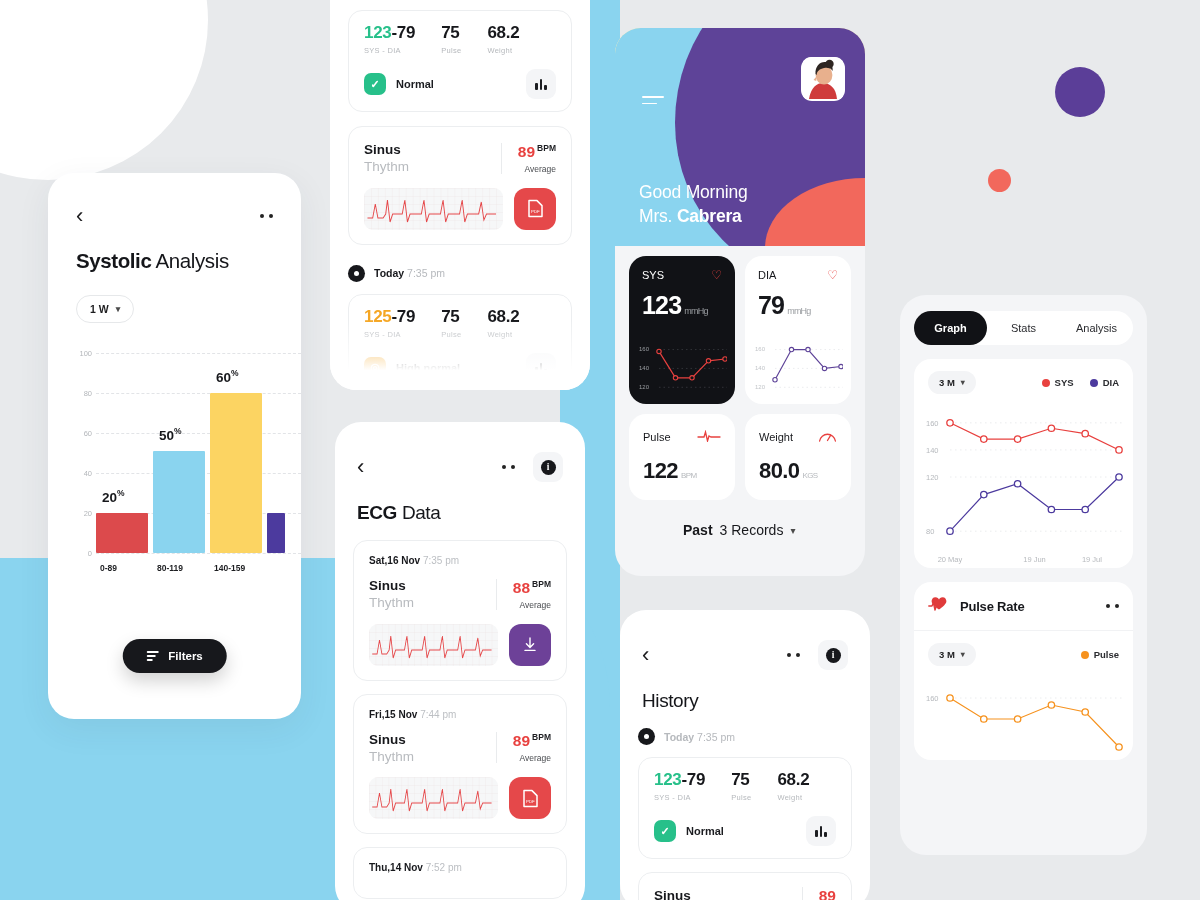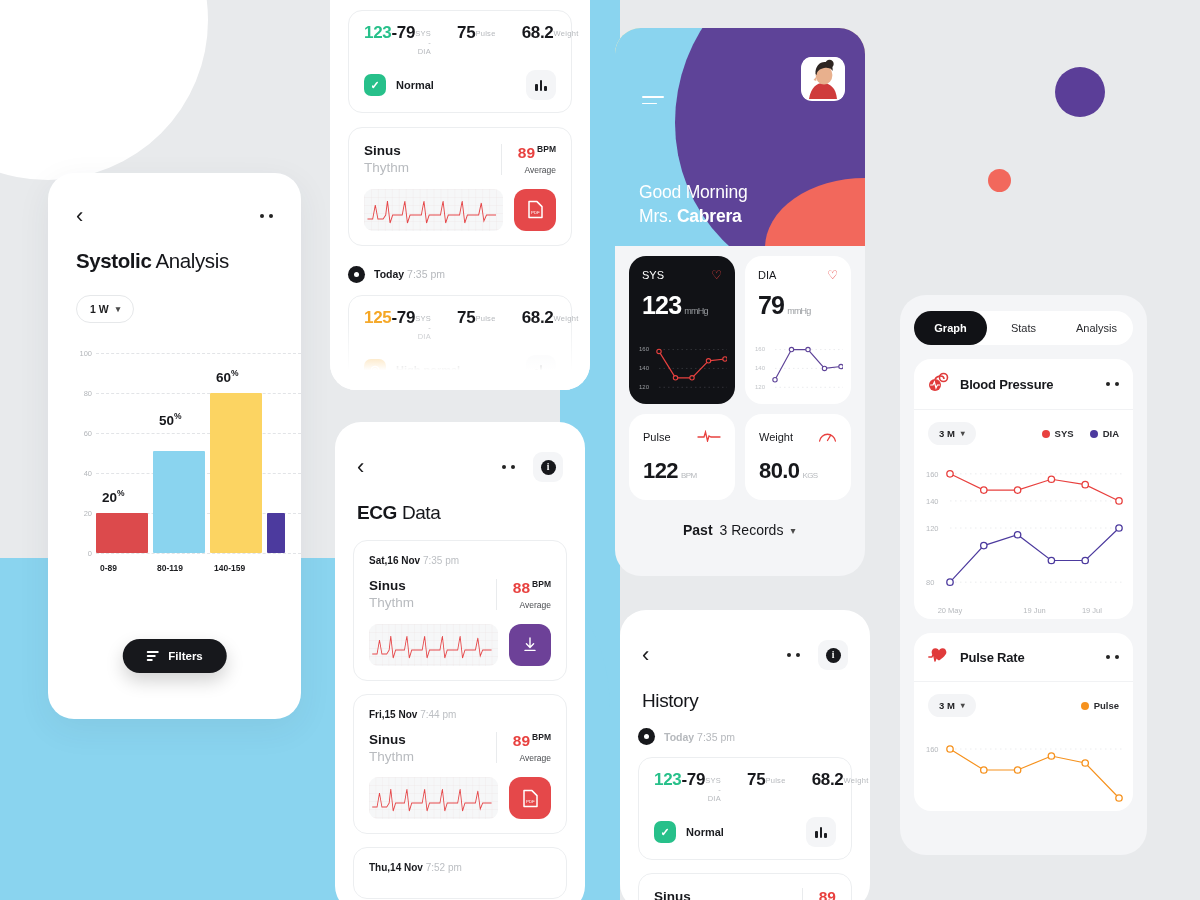--- a/index.html
+++ b/index.html
@@ -44,21 +44,21 @@
   .ficon{display:flex;flex-direction:column;gap:2.5px;}
   .ficon i{display:block;height:1.6px;background:#fff;border-radius:2px;}
   .ficon i:nth-child(1){width:12px;} .ficon i:nth-child(2){width:9px;} .ficon i:nth-child(3){width:6px;}
 
   
   .rec{border:1px solid #eceef0;border-radius:14px;padding:13px 15px 12px 15px;background:#fff;}
   .rec-vals{display:flex;align-items:flex-start;gap:26px;}
   .v-main{font-size:17px;font-weight:700;color:#17181c;letter-spacing:-.3px;line-height:1;}
   .v-main .g{color:#27c08a;} .v-main .o{color:#f5a623;}
   .v-sub{font-size:7.5px;color:#b6b9bd;margin-top:5px;letter-spacing:.3px;}
-  .v-col{display:flex;flex-direction:row;text-align:right;}
+  .v-col{display:flex;flex-direction:column;}
   .rec-foot{display:flex;align-items:center;justify-content:space-between;margin-top:14px;}
   .badge{width:22px;height:22px;border-radius:7px;display:flex;align-items:center;justify-content:center;
          color:#fff;font-size:11px;font-weight:700;}
   .badge.green{background:#27c08a;} .badge.orange{background:#f5a623;}
   .badge-txt{font-size:11px;font-weight:600;color:#1b1c20;margin-left:10px;}
   .bars-btn{width:30px;height:30px;border-radius:9px;background:#f4f5f7;display:flex;align-items:flex-end;justify-content:center;gap:2px;padding-bottom:9px;cursor:pointer;}
   .bars-btn i{width:2.6px;background:#1d1e22;border-radius:1px;display:block;}
 
   .ecgcard{border:1px solid #eceef0;border-radius:14px;padding:14px 15px;background:#fff;}
   .ecg-top{display:flex;align-items:center;justify-content:space-between;}
@@ -191,21 +191,21 @@
         <div class="gridline" style="top: 120px;"></div>
         <div class="gridline" style="top: 80px;"></div>
         <div class="gridline" style="top: 40px;"></div>
         <div class="gridline" style="top: 0px;"></div>
       </div>
     <div class="bars" id="sysBars">
         <div class="bar" style="left: 0px; height: 40px; background: rgb(220, 74, 76);"></div>
         <div class="blbl" style="left: 6px; bottom: 49px;">20<sup>%</sup></div>
         <div class="xlbl" style="left: 4px; bottom: -20px;">0-89</div>
         <div class="bar" style="left: 57px; height: 102px; background: rgb(138, 212, 239);"></div>
-        <div class="blbl" style="left: 63px; bottom: 126px; margin-top: 44px;">50<sup>%</sup></div>
+        <div class="blbl" style="left: 63px; bottom: 111px; margin-top: 44px;">50<sup>%</sup></div>
         <div class="xlbl" style="left: 61px; bottom: -20px;">80-119</div>
         <div class="bar" style="left: 114px; height: 160px; background: rgb(252, 212, 98);"></div>
         <div class="blbl" style="left: 120px; bottom: 169px;">60<sup>%</sup></div>
         <div class="xlbl" style="left: 118px; bottom: -20px;">140-159</div>
         <div class="bar" style="left: 171px; height: 40px; background: rgb(76, 58, 158); width: 18px;"></div>
       </div>
   </div>
 
   <div class="filters-btn">
     <span class="ficon">
@@ -582,35 +582,20 @@
 </div>
 
 <div class="panel" id="graphs">
   <div class="tabs" id="gtabs">
       <div class="tab active">Graph</div>
       <div class="tab">Stats</div>
       <div class="tab">Analysis</div>
     </div>
 
   <div class="gcard">
-    <div class="gcard-head">
-      <span>
-        <svg width="22" height="20" viewBox="0 0 22 20">
-          <circle cx="7" cy="13" r="6" fill="#e03b3b"></circle>
-          <path d="M7 7 C10 3 16 3 16 7" fill="none" stroke="#e03b3b" stroke-width="1.6"></path>
-          <circle cx="15.5" cy="5.5" r="4" fill="none" stroke="#e03b3b" stroke-width="1.6"></circle>
-          <path d="M2.6 13 L5 13 L6.4 10 L8 16 L9.4 13 L11.6 13" fill="none" stroke="#fff" stroke-width="1.2" stroke-linecap="round"></path>
-        </svg>
-      </span>
-      <span class="gcard-title">Blood Pressure</span>
-      <span class="dots2">
-          <i></i>
-          <i></i>
-        </span>
-    </div>
     <div class="gctrl">
       <span class="mpill">
         <span>3 M</span>
         <span style="font-size:8px;color:#4a4a4a;">▾</span>
       </span>
       <span style="flex:1"></span>
       <span class="leg">
           <i style="background:#e8413f"></i>
           <span>SYS</span>
         </span>

